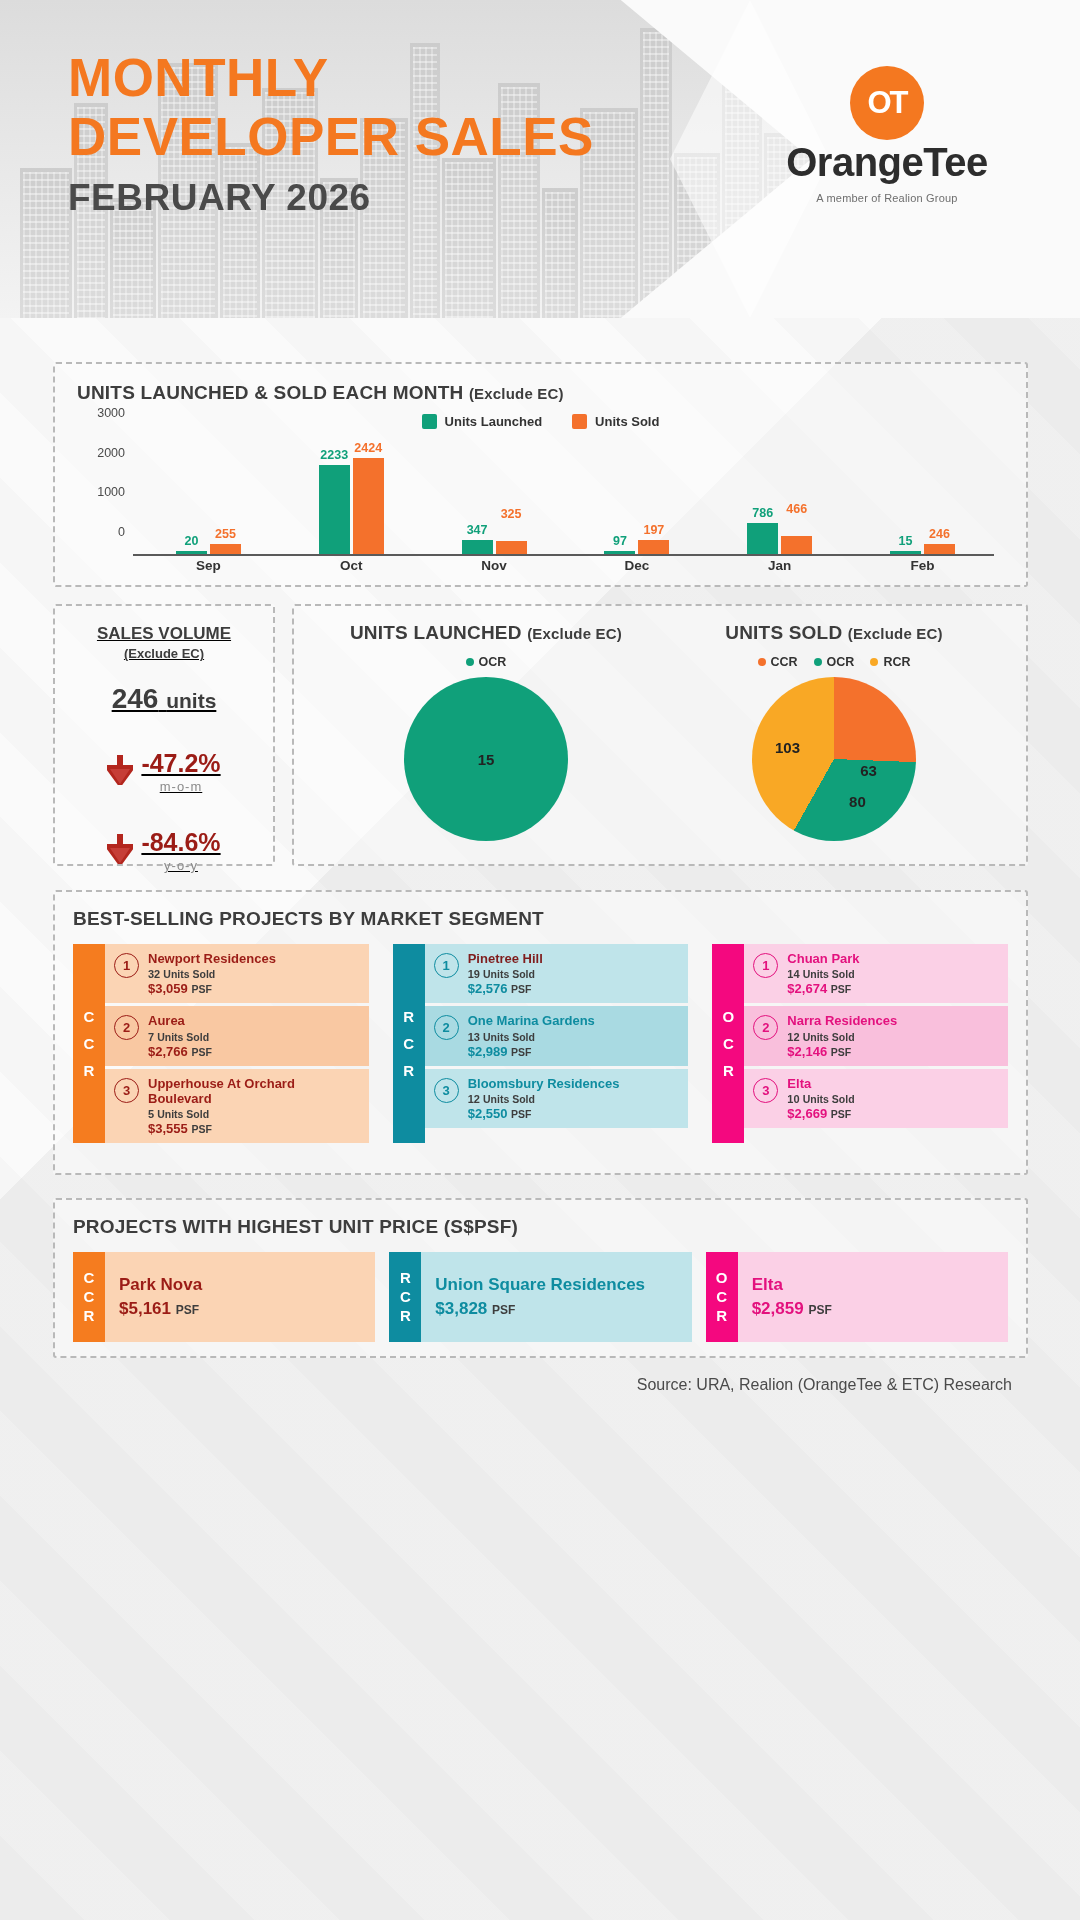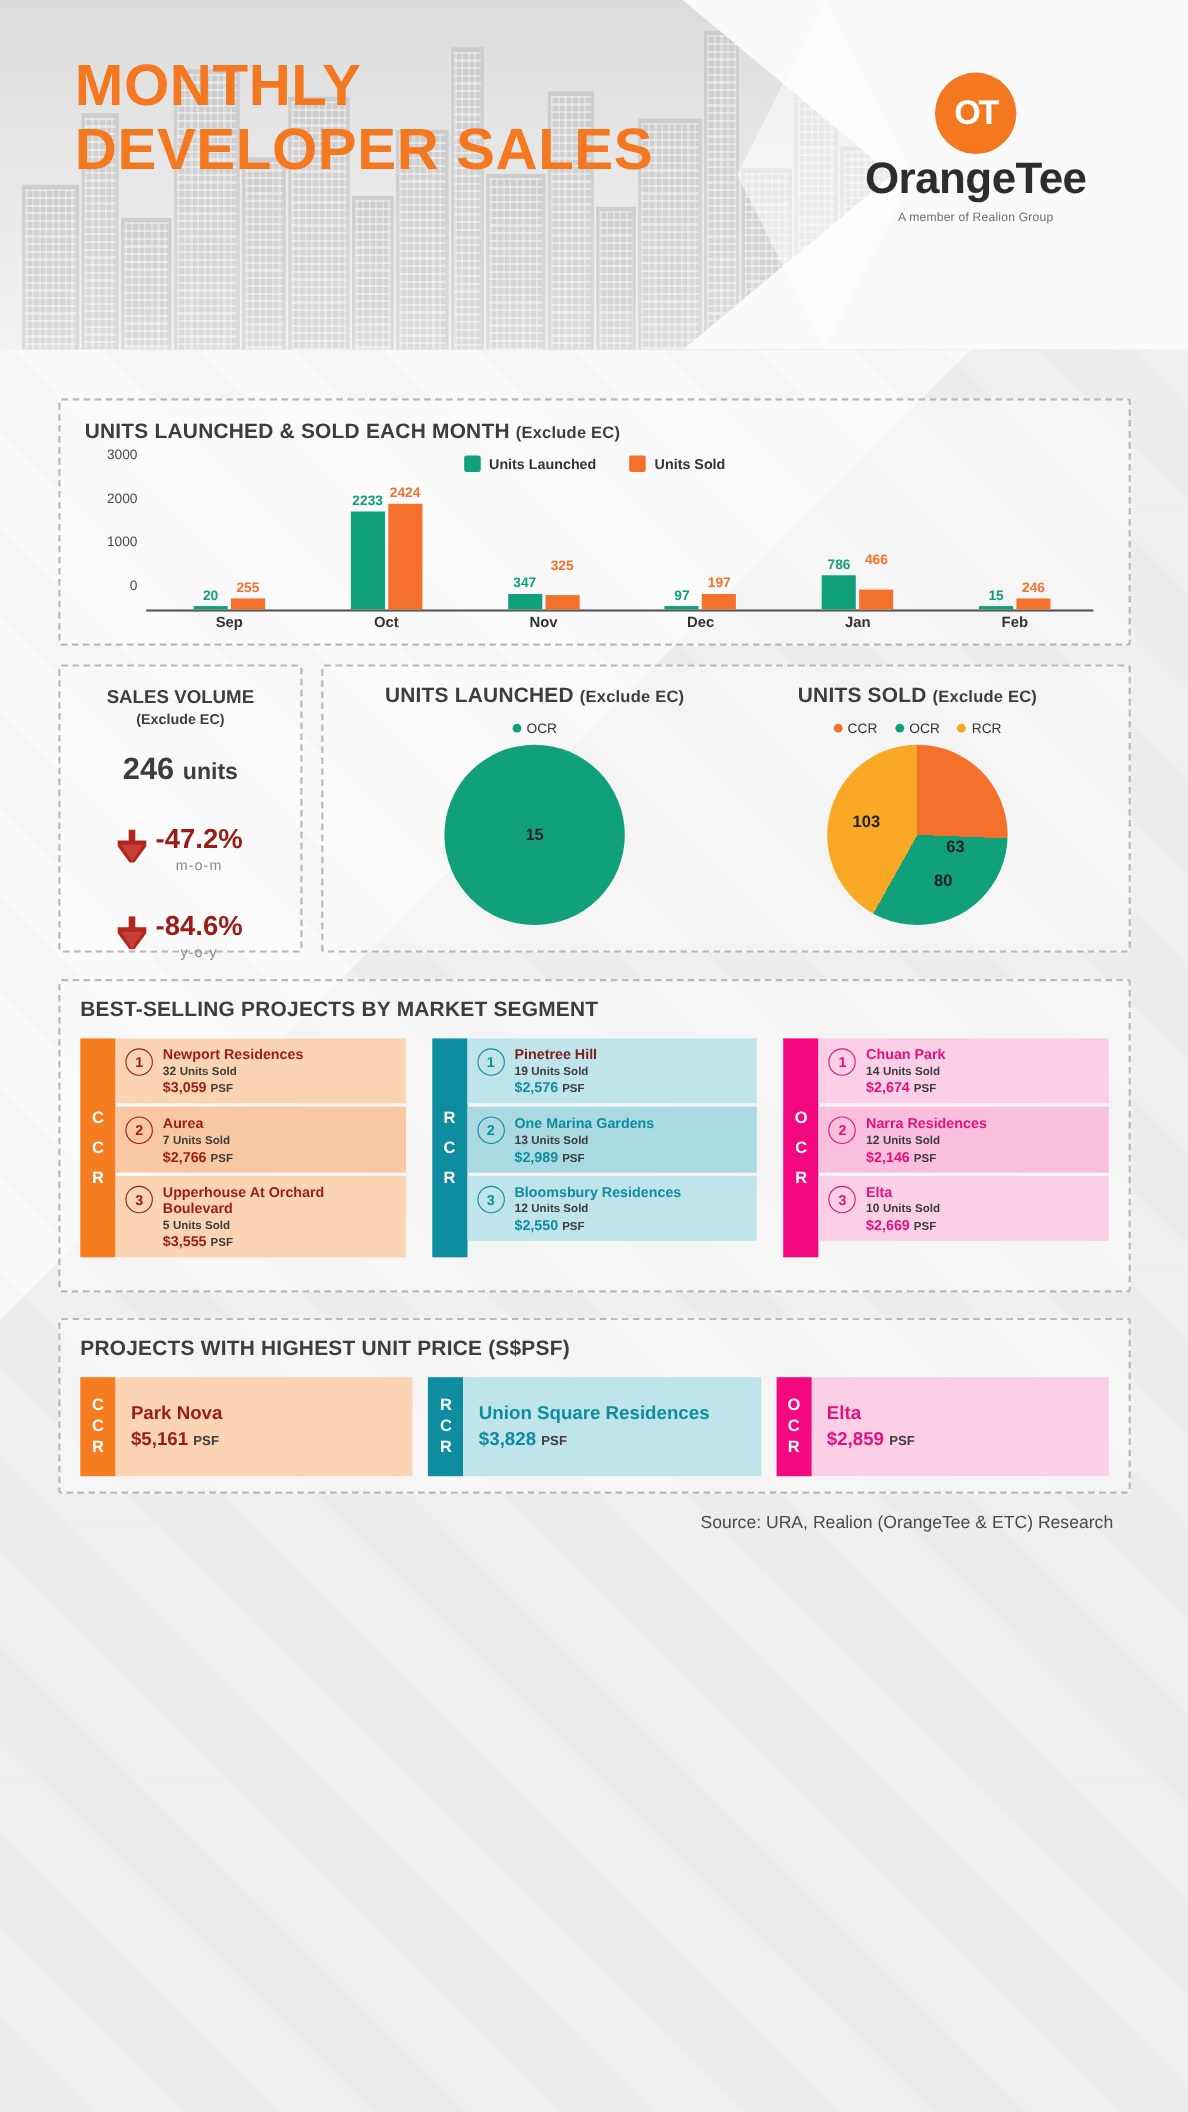--- a/index.html
+++ b/index.html
@@ -89,35 +89,35 @@
   .group{ flex:1; display:flex; align-items:flex-end; justify-content:center; gap:3px; position:relative; }
   .bar{ width:31px; position:relative; }
   .bar .val{
     position:absolute; left:50%; transform:translateX(-50%); bottom:100%;
     margin-bottom:3px; font-size:12.5px; font-weight:700; white-space:nowrap;
   }
   .xlabels{ position:absolute; left:60px; right:10px; bottom:0; height:22px; display:flex; }
   .xlabel{ flex:1; text-align:center; font-size:13.5px; font-weight:800; color:#333; }
 
   
-  #vol-card{ position:absolute; left:53px; top:604px; width:222px; height:262px; padding:18px 14px; text-align:center;}
+  #vol-card{ position:absolute; left:53px; top:604px; width:222px; height:262px; padding:18px 14px; text-align:center;text-decoration:underline;}
   .vol-title{ font-size:17px; font-weight:800; color:#3d3d3d; line-height:1.2; }
   .vol-sub{ font-size:13px; font-weight:700; color:#3d3d3d; margin-top:2px; }
   .vol-main{ margin-top:22px; font-size:28px; font-weight:800; color:#3d3d3d; }
   .vol-main .u{ font-size:21px; font-weight:700; }
   .chg{ margin-top:34px; display:flex; align-items:center; justify-content:center; gap:8px; }
   .chg-val{ font-size:25px; font-weight:800; color:#9b1c16; }
   .chg-lab{ font-size:13px; color:#8a8a8a; letter-spacing:1px; margin-top:1px;}
 
   
   #pie-card{ position:absolute; left:292px; top:604px; width:736px; height:262px; padding:16px 18px;}
   .pie-cols{ display:flex; }
   .pie-col{ flex:1; text-align:center; }
   .pie-legend{ display:flex; justify-content:center; gap:16px; margin-top:11px; }
-  .pl-item{ display:flex; align-items:center; gap:5px; font-size:12.5px; font-weight:400; color:#333; }
+  .pl-item{ display:flex; align-items:center; gap:5px; font-size:12.5px; font-weight:700; color:#333; }
   .dot{ width:8px;height:8px;border-radius:50%; }
   .pie-wrap{ position:relative; margin:8px auto 0; width:164px; height:164px; }
   .pie-lbl{ position:absolute; font-size:15px; font-weight:800; color:#222; transform:translate(-50%,-50%); }
 
   
   #best-card{ position:absolute; left:53px; top:890px; width:975px; height:285px; padding:16px 18px; }
   .seg-row{ display:flex; gap:24px; margin-top:14px; }
   .seg{ flex:1; display:flex; }
   .seg-tab{
     width:32px; flex:none; display:flex; flex-direction:column;
@@ -186,20 +186,21 @@
       <div class="bldg" style="left:904px; width:44px;  height:205px;"></div>
       <div class="bldg" style="left:950px; width:56px;  height:170px;"></div>
       <div class="bldg" style="left:1008px;width:40px;  height:230px;"></div>
     </div>
     <div class="header-wedge"></div>
     <div class="header-wedge2"></div>
 
     <div class="title-block">
       <div class="t-main">MONTHLY</div>
       <div class="t-main">DEVELOPER SALES</div>
+      <div class="t-sub">FEBRUARY 2026</div>
     </div>
 
     <div class="logo">
       <div class="logo-mark">
         <div class="oti">OT</div>
       </div>
       <div class="logo-name">OrangeTee</div>
       <div class="logo-tag">A member of Realion Group</div>
     </div>
   </div>

